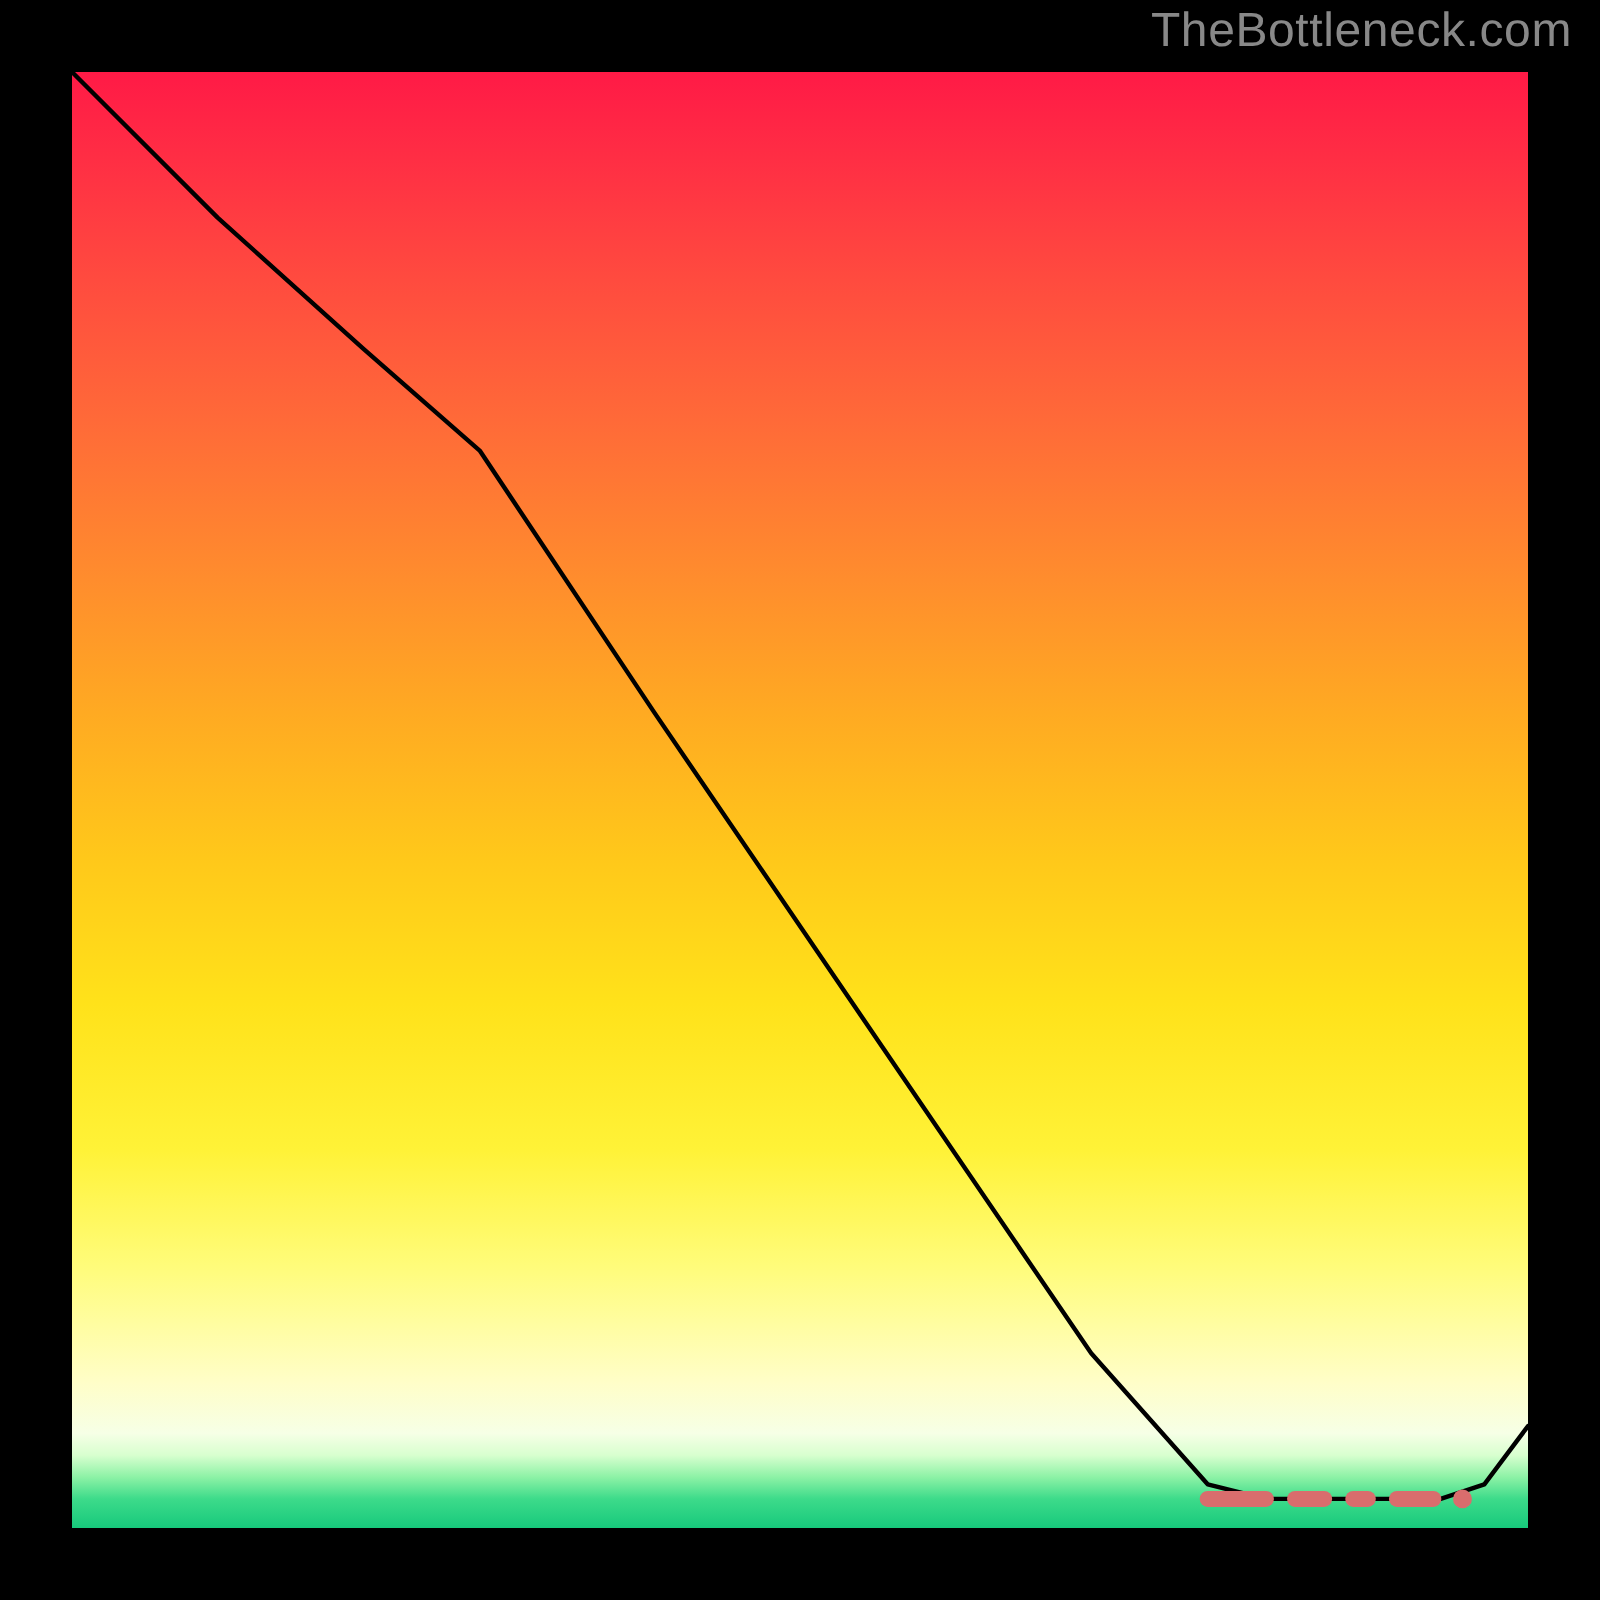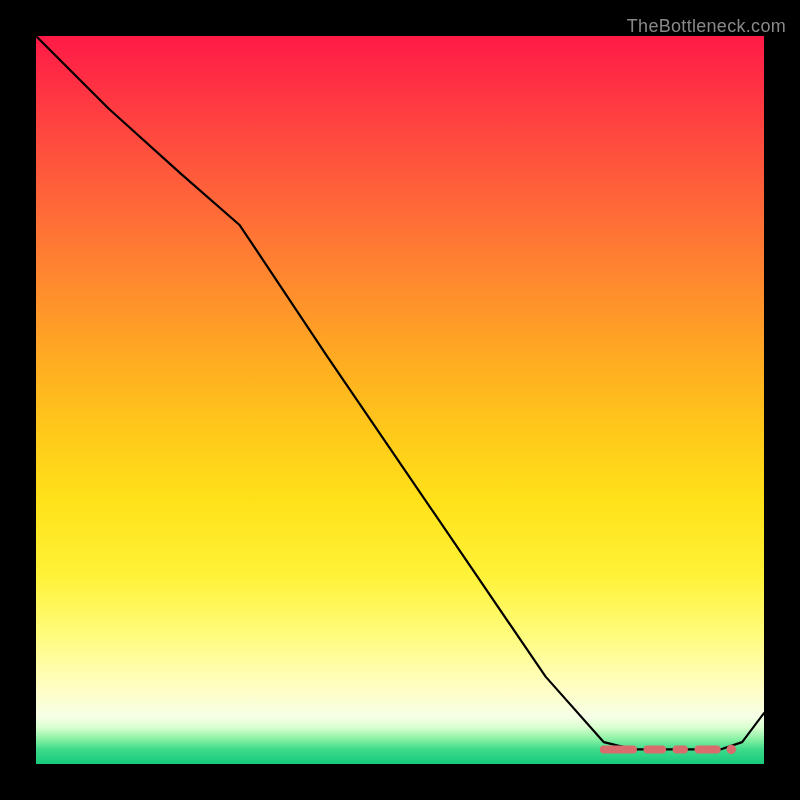--- a/index.html
+++ b/index.html
@@ -61,24 +61,24 @@
     stroke: #d96d6d;
     stroke-width: 8;
     stroke-linecap: round;
     fill: none;
   }
   .dash-dot {
     fill: #d96d6d;
   }
   .watermark {
     position: absolute;
-    top: 16px;
+    top: 2px;
     right: 14px;
     color: #888;
-    font-size: 18px;
+    font-size: 24px;
     font-weight: 500;
     letter-spacing: 0.3px;
     user-select: none;
   }
 </style>
 </head>
 <body>
 
 <div class="stage">
   <div class="plot">

